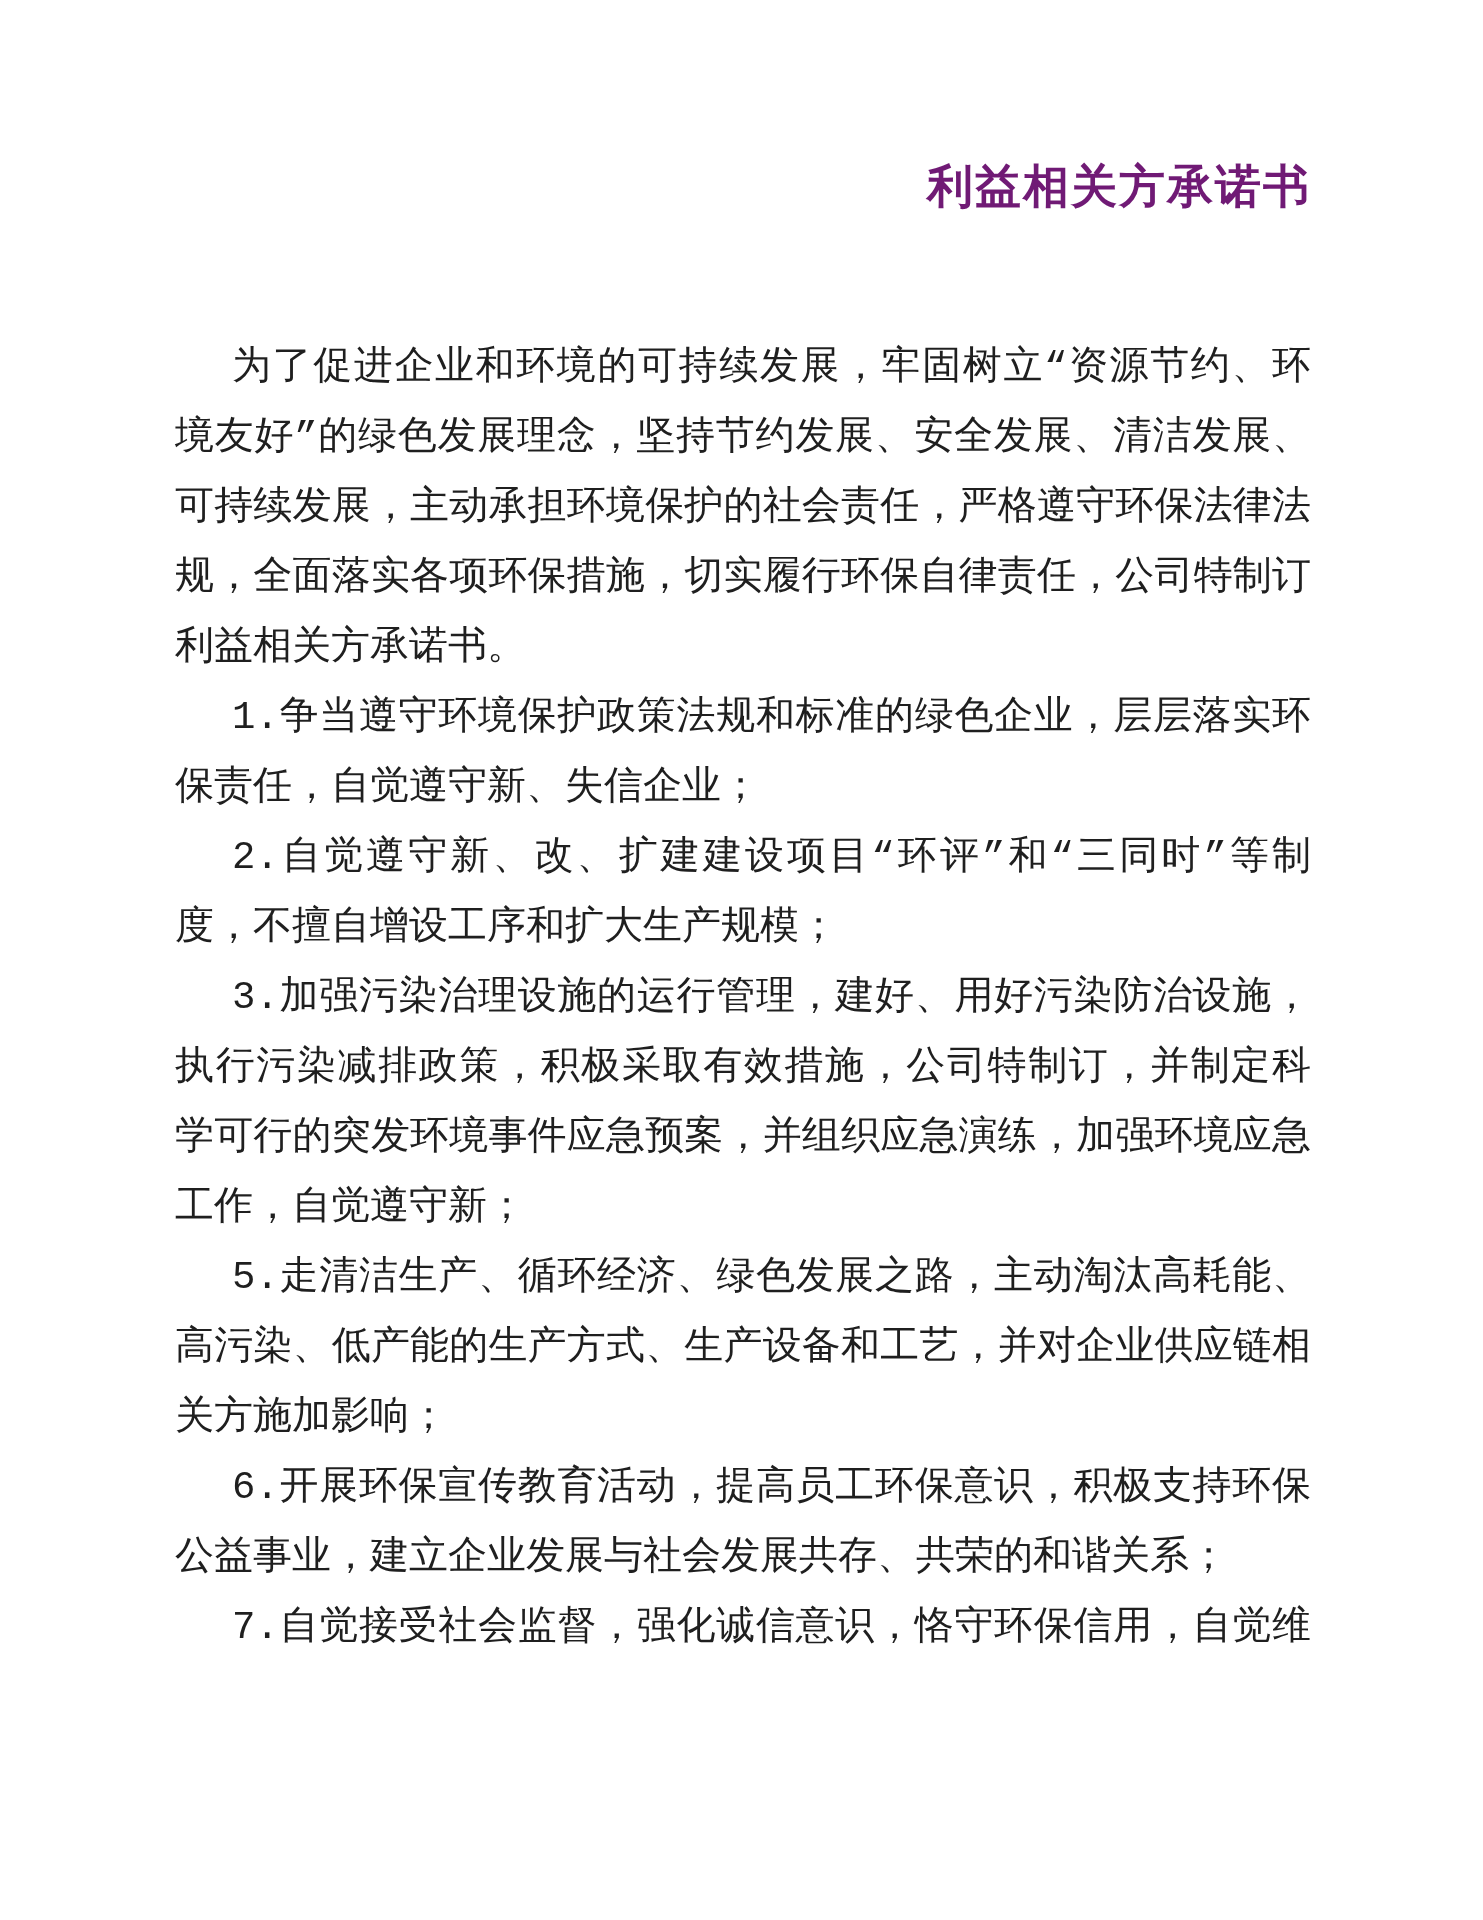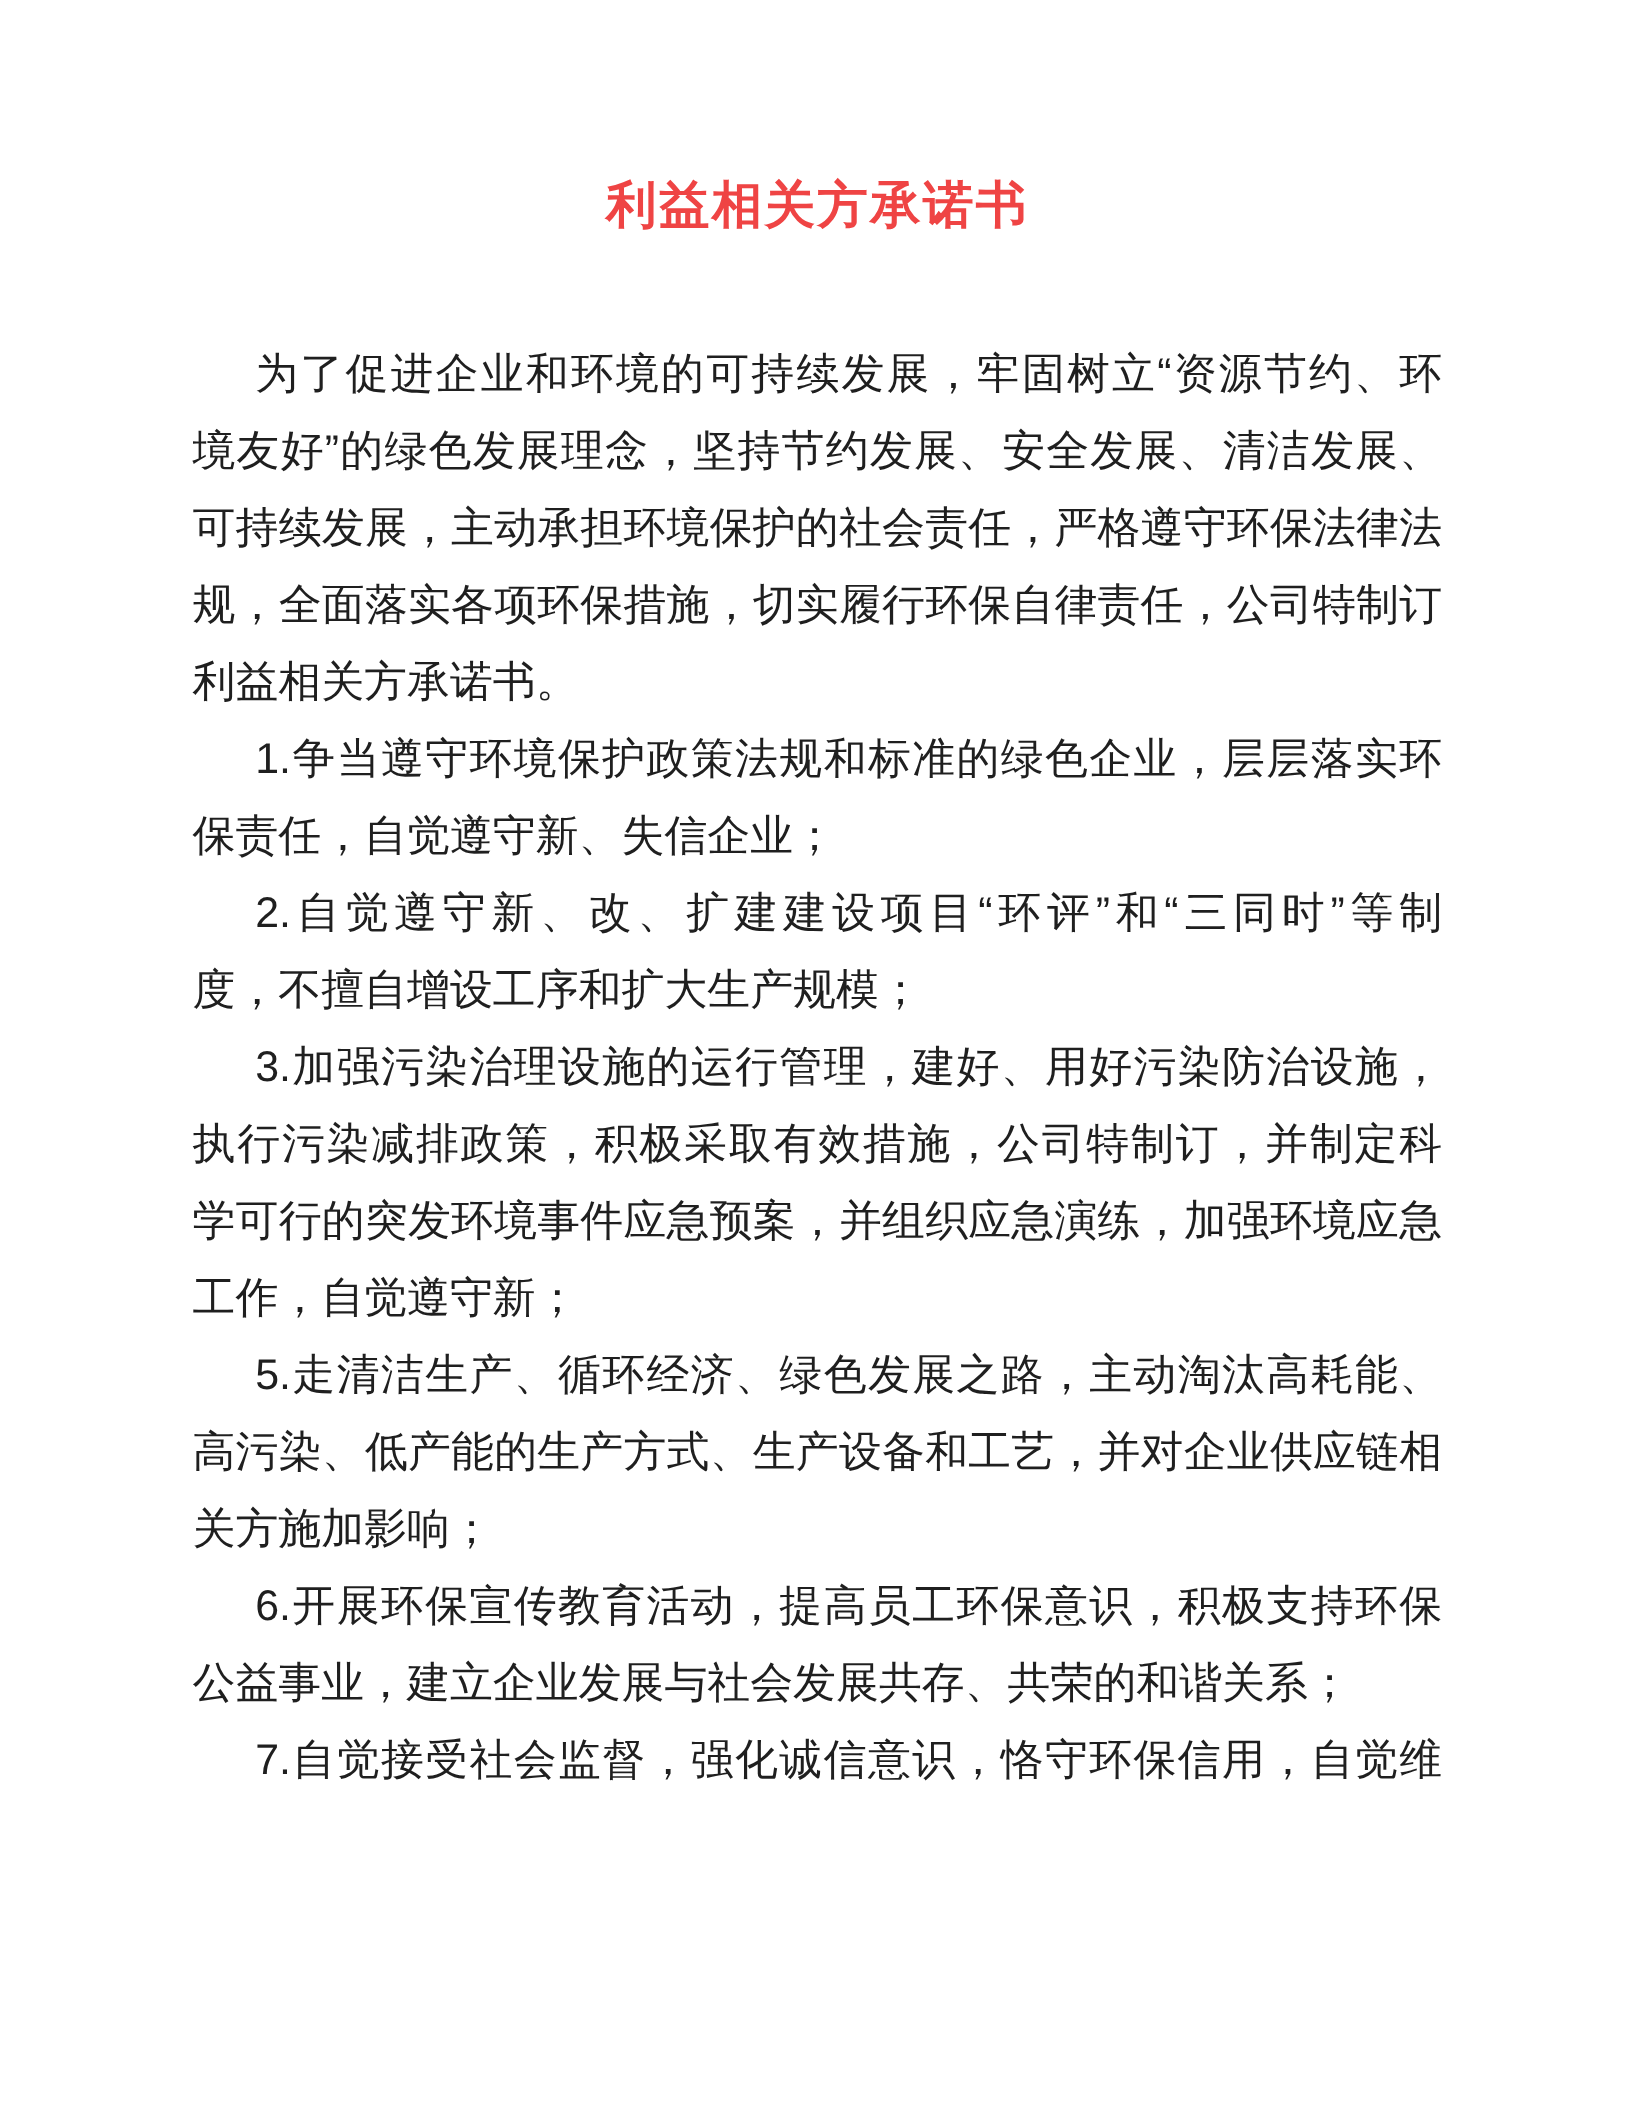--- a/index.html
+++ b/index.html
@@ -14,34 +14,34 @@
     background: #ffffff;
     overflow: hidden;
     color: #1f1f1f;
   }
   .doc-title {
     position: absolute;
     left: 175px;
     top: 160px;
     width: 1136px;
     margin: 0;
-    text-align: center;
+    text-align: right;
     font-family: "Liberation Sans", "DejaVu Sans", sans-serif;
     font-weight: 700;
     font-size: 46px;
     line-height: 52px;
-    color: #ef4444;
+    color: #701a75;
     letter-spacing: 2px;
   }
   .doc-body {
     position: absolute;
     left: 175px;
-    top: 306px;
+    top: 333px;
     width: 1136px;
-    font-family: Liberation Sans, sans-serif;
+    font-family: Liberation Mono, monospace;
     color: #1f1f1f;
   }
   .paragraph {
     margin: 0;
     padding: 0;
   }
   .line {
     height: 70px;
     line-height: 70px;
     font-size: 39px;

